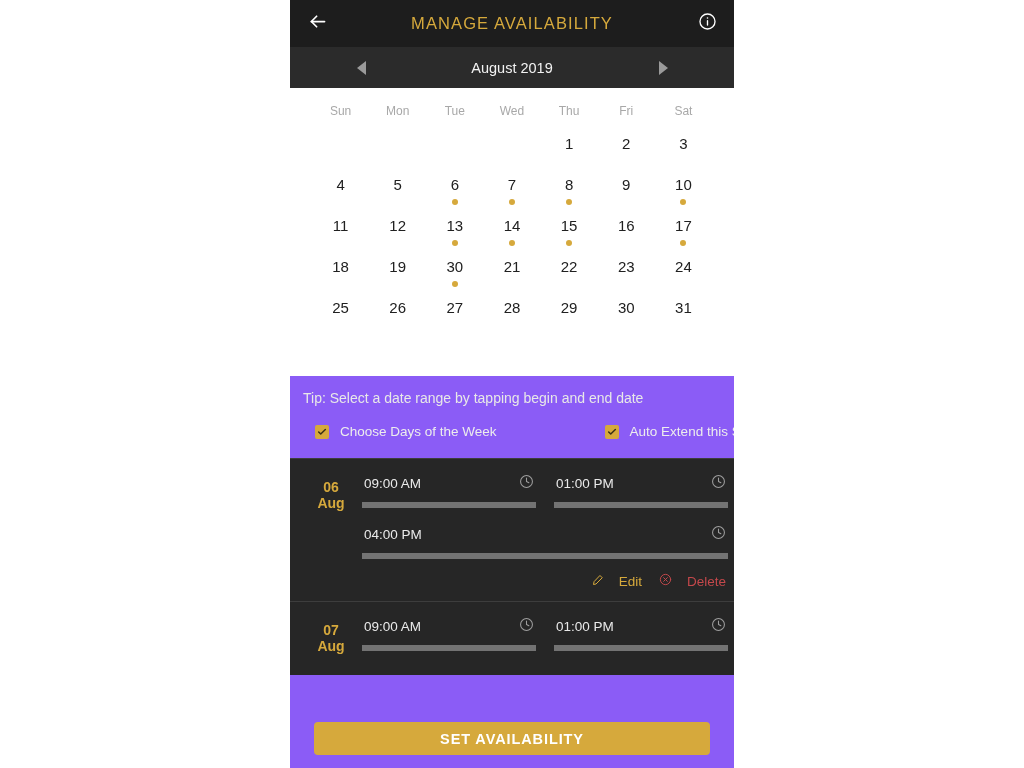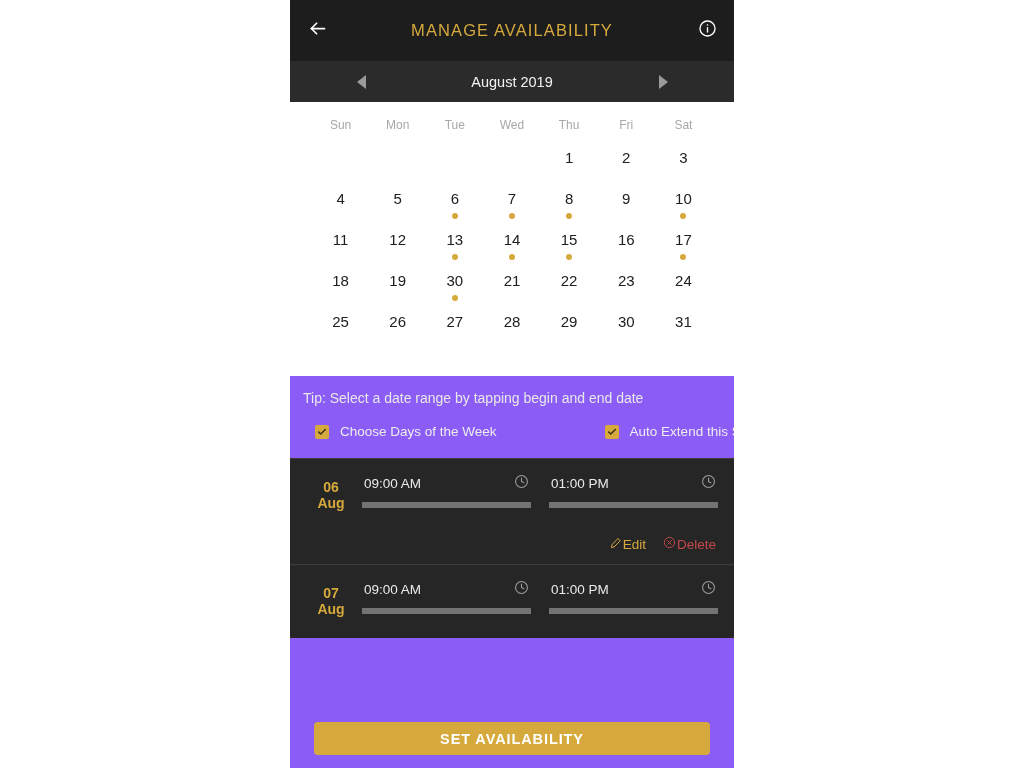--- a/index.html
+++ b/index.html
@@ -18,21 +18,21 @@
     top: 0;
     width: 444px;
     height: 768px;
     background: #ffffff;
     overflow: hidden;
   }
 
   
   .appbar {
     position: relative;
-    height: 61px;
+    height: 47px;
     background: #1d1d1d;
     display: flex;
     align-items: center;
     padding: 0 12px;
   }
   .appbar-title {
     position: absolute;
     left: 0; right: 0;
     text-align: center;
     color: #d6a93c;
@@ -199,21 +199,21 @@
     white-space: nowrap;
   }
 
   
   .slots {
     margin-top: 19px;
     background: #262626;
   }
   .slot {
     display: flex;
-    padding: 12px 16px 10px 10px;
+    padding: 12px 6px 10px 10px;
     border-top: 1px solid #3d3d3d;
     position: relative;
   }
   .slot-date {
     width: 62px;
     flex: 0 0 62px;
     text-align: center;
     color: #d6a93c;
     font-size: 14px;
     font-weight: bold;
@@ -244,21 +244,21 @@
     display: flex;
     justify-content: flex-end;
     align-items: center;
     gap: 17px;
     padding-right: 2px;
     padding-bottom: 2px;
   }
   .action {
     display: flex;
     align-items: center;
-    gap: 1px;
+    gap: 15px;
     cursor: pointer;
     font-size: 13.5px;
   }
   .action.edit { color: #d6a93c; }
   .action.del  { color: #c4484b; }
 
   
   .cta-wrap {
     position: absolute;
     left: 0; right: 0;
@@ -476,20 +476,27 @@
               </div>
               <div class="timefield">
                 <span class="tval">01:00 PM</span>
                 <span><svg width="15" height="15" viewBox="0 0 24 24" fill="none" stroke="#9e9e9e" stroke-width="1.7">
                     <circle cx="12" cy="12" r="9.5"></circle>
                     <polyline points="12 6.5 12 12 15.8 14" stroke-linecap="round" stroke-linejoin="round"></polyline>
                   </svg></span>
               </div>
             </div>
             <div class="timerow">
+              <div class="timefield">
+                <span class="tval">04:00 PM</span>
+                <span><svg width="15" height="15" viewBox="0 0 24 24" fill="none" stroke="#9e9e9e" stroke-width="1.7">
+                    <circle cx="12" cy="12" r="9.5"></circle>
+                    <polyline points="12 6.5 12 12 15.8 14" stroke-linecap="round" stroke-linejoin="round"></polyline>
+                  </svg></span>
+              </div>
             </div>
             <div class="actions">
               <div class="action edit">
                 <span><svg width="12" height="12" viewBox="0 0 24 24" fill="none" stroke="#d6a93c" stroke-width="2" stroke-linecap="round" stroke-linejoin="round">
                     <path d="M16.5 3.5l4 4L8 20l-5 1 1-5z"></path>
                   </svg></span>
                 <span>Edit</span>
               </div>
               <div class="action del">
                 <span><svg width="13" height="13" viewBox="0 0 24 24" fill="none" stroke="#c4484b" stroke-width="1.8" stroke-linecap="round">

